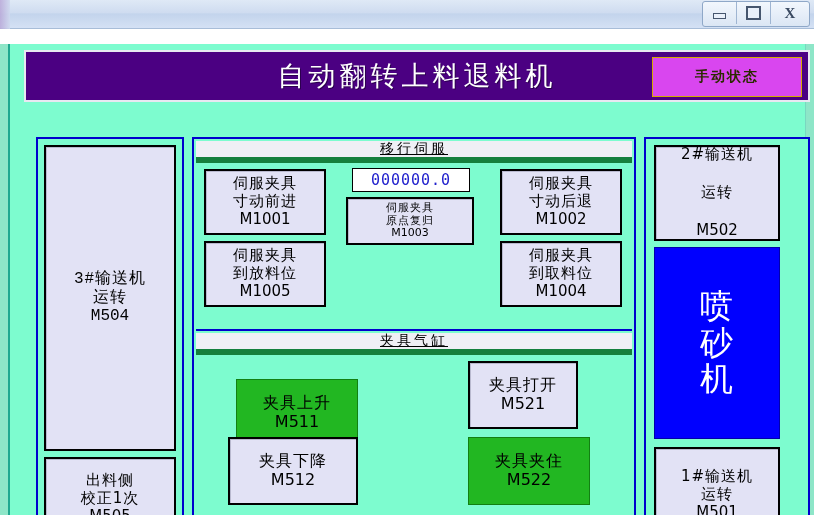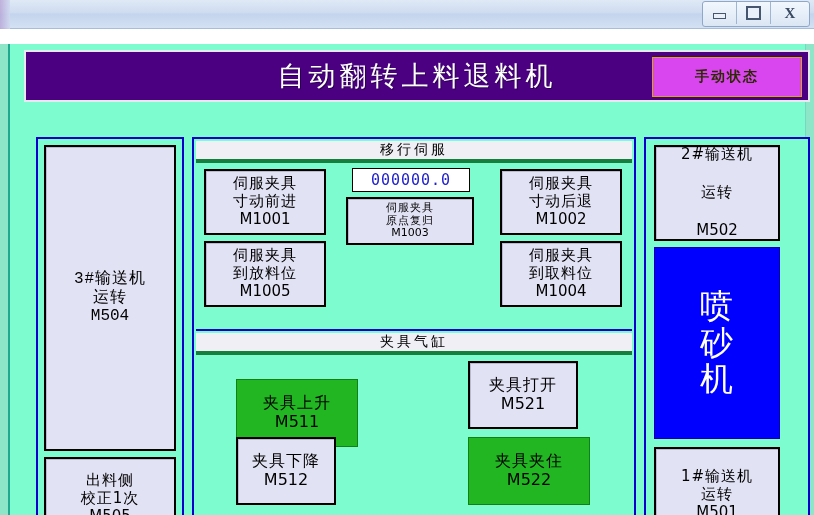--- a/index.html
+++ b/index.html
@@ -119,24 +119,24 @@
   .f11{font-size:11px;}
 
   
   .b-m504{left:6px;top:6px;width:132px;height:306px;font-family:Liberation Mono, monospace;}
   .b-m505{left:6px;top:318px;width:132px;height:84px;}
 
   
   .sec-head{
     position:absolute;
     background:#efeff5;
-    border-bottom:4px solid #15803d;
-    box-sizing:border-box;
-    display:flex;align-items:center;justify-content:center;
-    font-size:14px;color:#000;letter-spacing:3px;
+    border-bottom:6px solid #15803d;
+    box-sizing:border-box;
+    display:flex;align-items:center;justify-content:center;
+    font-size:14px;color:#000;letter-spacing:3px;text-decoration:underline;
   }
   .sec-head-1{left:2px;top:2px;width:436px;height:22px;}
   .sec-head-2{left:2px;top:194px;width:436px;height:22px;}
   .sec-div{
     position:absolute;left:2px;top:190px;width:436px;height:2px;background:#0000cd;
   }
 
   .b-m1001{left:10px;top:30px;width:122px;height:66px;}
   .b-m1005{left:10px;top:102px;width:122px;height:66px;}
   .b-m1002{left:306px;top:30px;width:122px;height:66px;}
@@ -146,21 +146,21 @@
     position:absolute;left:158px;top:29px;width:118px;height:24px;
     background:#ffffff;border:1px solid #000000;
     box-sizing:border-box;
     display:flex;align-items:center;justify-content:center;
     color:#2020cc;font-size:15px;letter-spacing:1px;
     font-family:"DejaVu Sans Mono","Liberation Mono",monospace;
   }
   .b-m1003{left:152px;top:58px;width:128px;height:48px;}
 
   .b-m511{left:42px;top:240px;width:122px;height:68px;}
-  .b-m512{left:42px;top:298px;width:100px;height:68px;}
+  .b-m512{left:34px;top:298px;width:130px;height:68px;}
   .b-m521{left:274px;top:222px;width:110px;height:68px;}
   .b-m522{left:274px;top:298px;width:122px;height:68px;}
 
   
   .b-m502{left:8px;top:6px;width:126px;height:96px;gap:20px;}
   .b-m501{left:8px;top:308px;width:126px;height:96px;}
   .sandblast{
     position:absolute;left:8px;top:108px;width:126px;height:192px;
     background:#0000ff;
     border:1px solid #0000aa;

